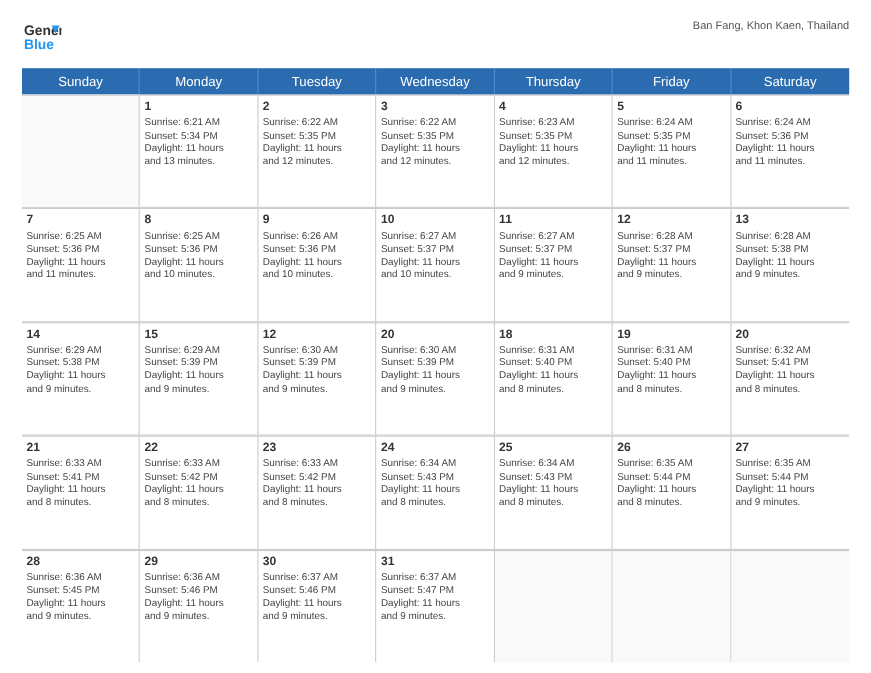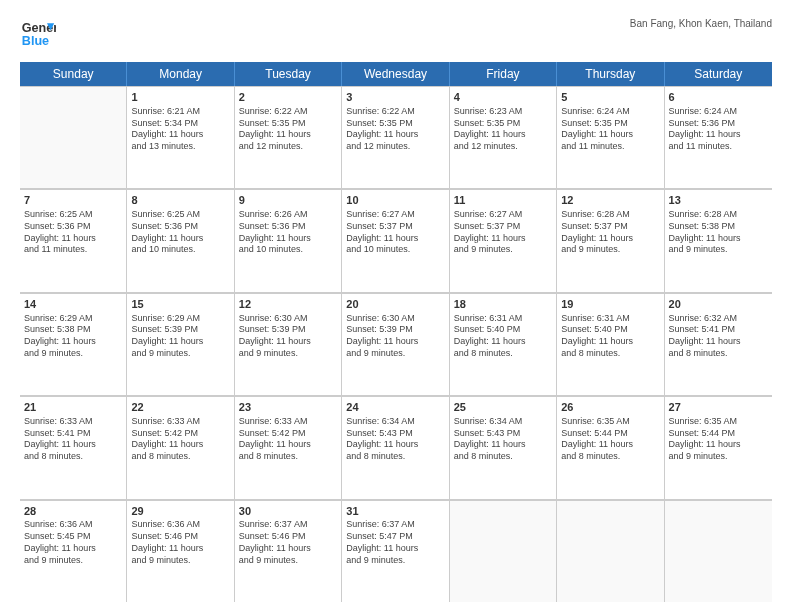--- a/index.html
+++ b/index.html
@@ -117,22 +117,22 @@
       <div class="subtitle">Ban Fang, Khon Kaen, Thailand</div>
     </div>
   </div>
 
   <div class="calendar">
     <div class="cal-header" id="cal-header">
         <div class="cal-header-cell">Sunday</div>
         <div class="cal-header-cell">Monday</div>
         <div class="cal-header-cell">Tuesday</div>
         <div class="cal-header-cell">Wednesday</div>
+        <div class="cal-header-cell">Thursday</div>
         <div class="cal-header-cell">Friday</div>
-        <div class="cal-header-cell">Thursday</div>
         <div class="cal-header-cell">Saturday</div>
       </div>
     <div class="cal-body" id="cal-body">
         <div class="cal-row">
           <div class="cal-cell empty"></div>
           <div class="cal-cell">
             <div class="cell-date">1</div>
             <div class="cell-info" style="white-space: pre-line;">Sunrise: 6:21 AM
 Sunset: 5:34 PM
 Daylight: 11 hours

